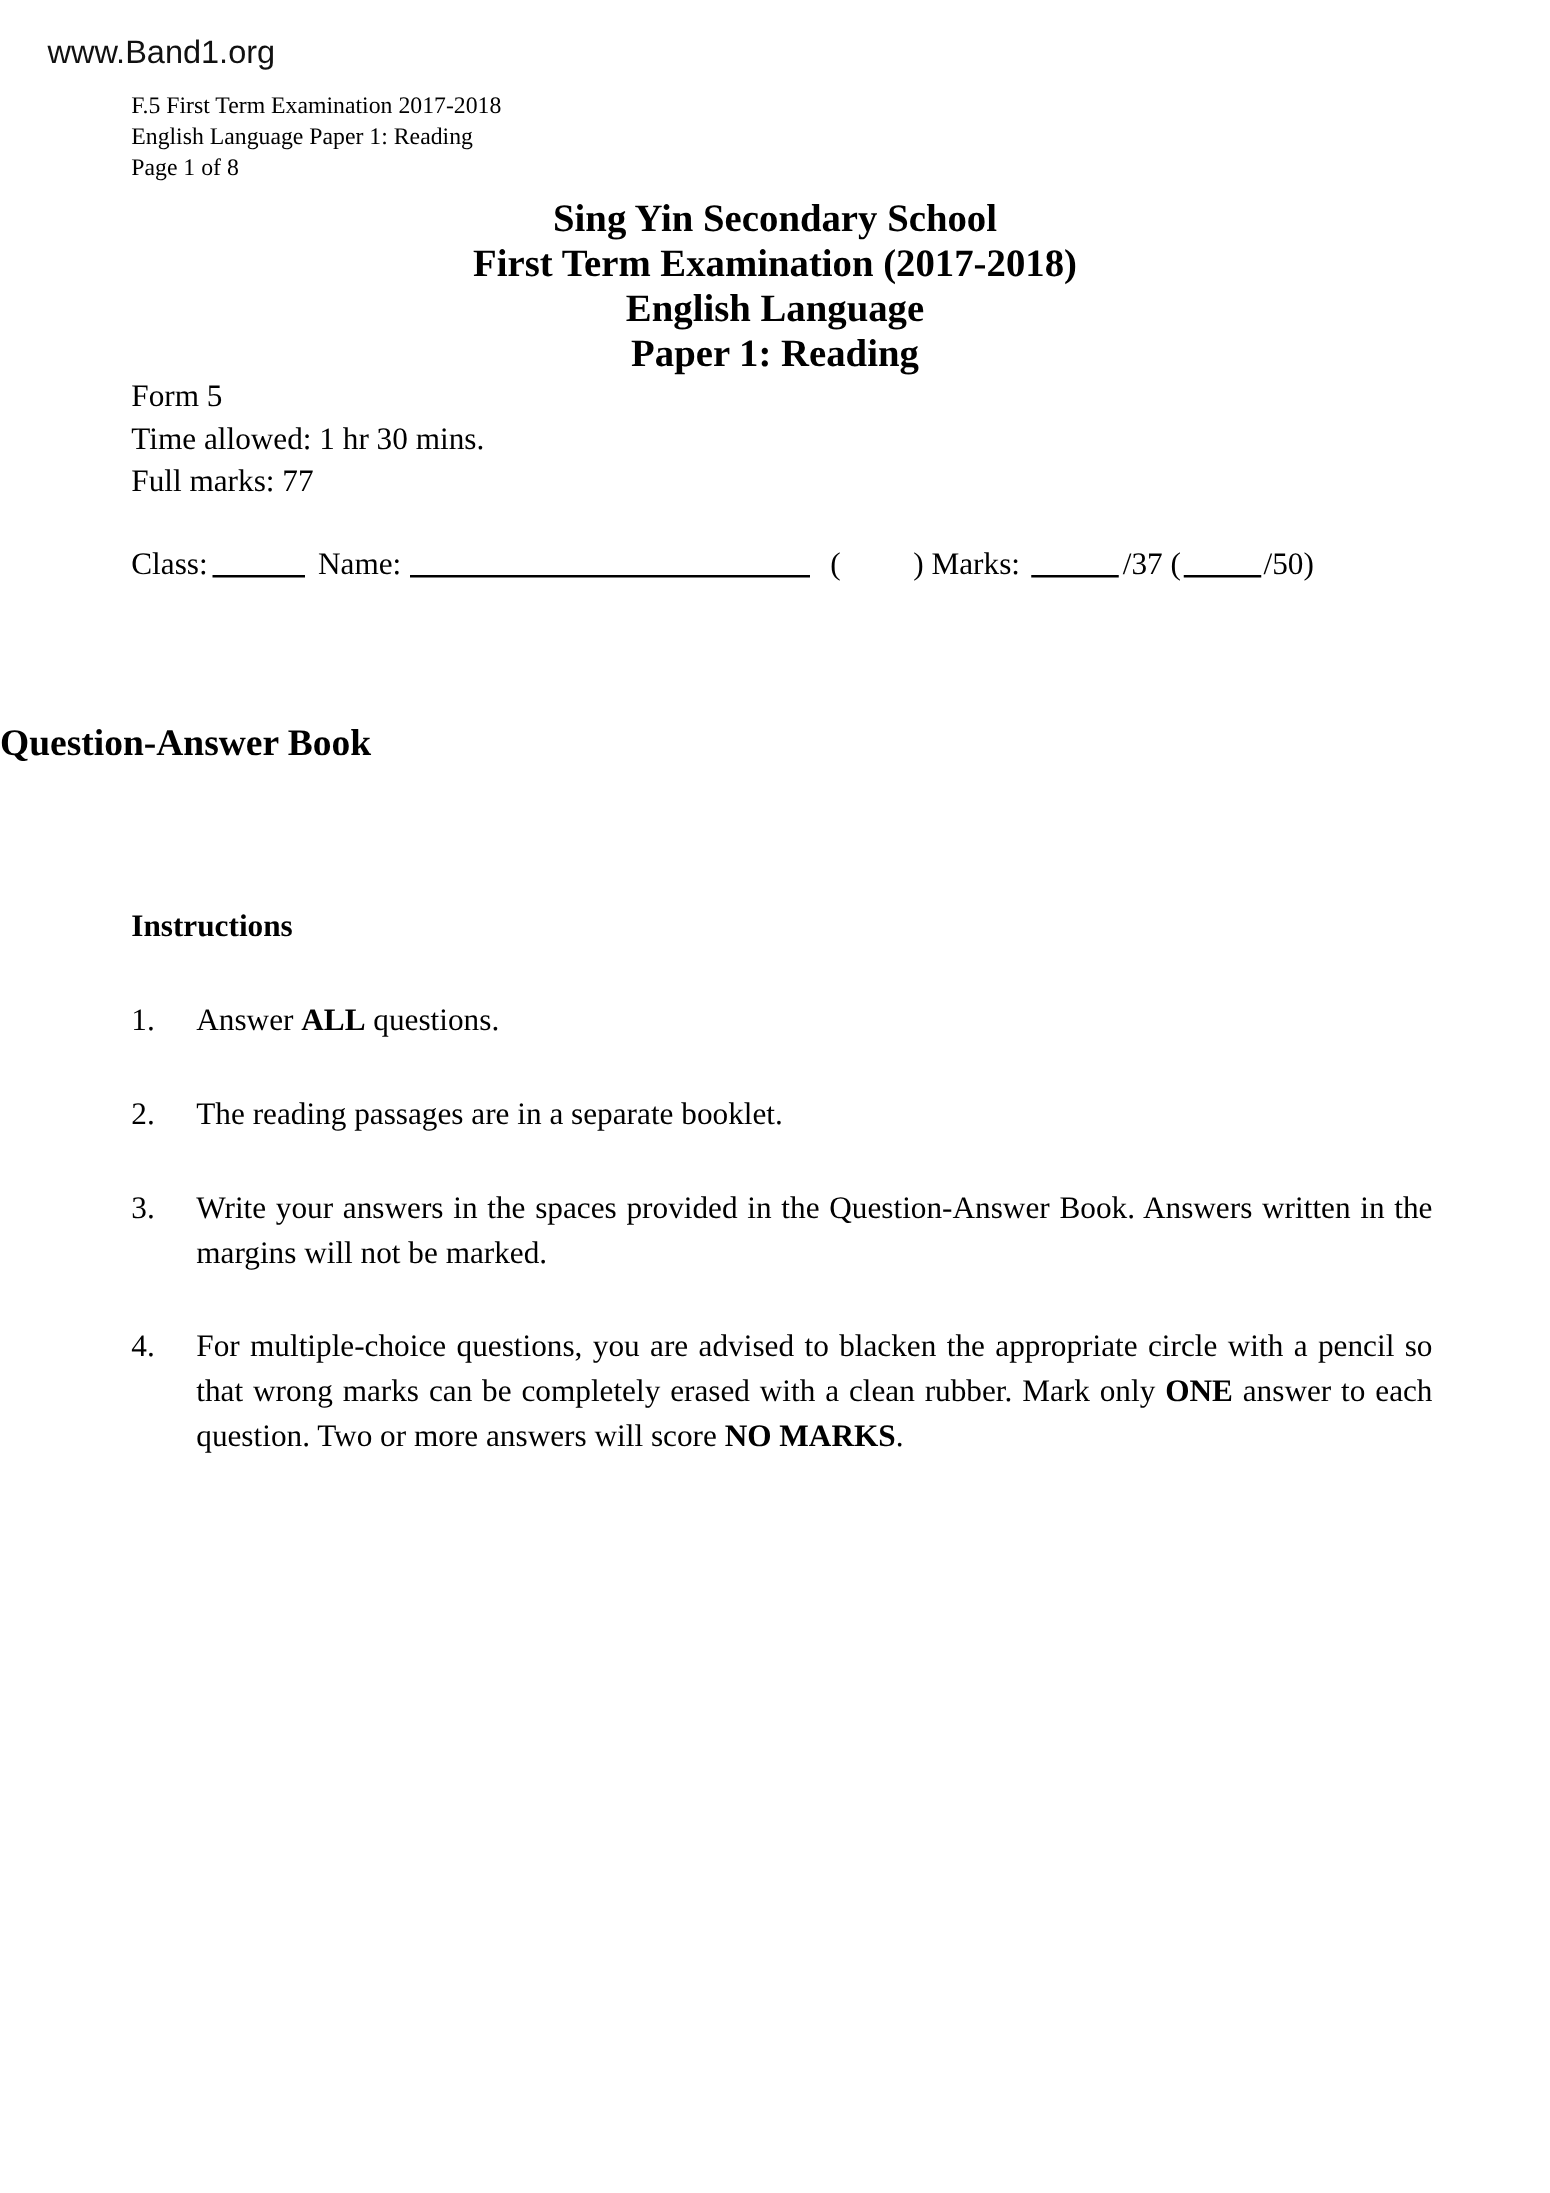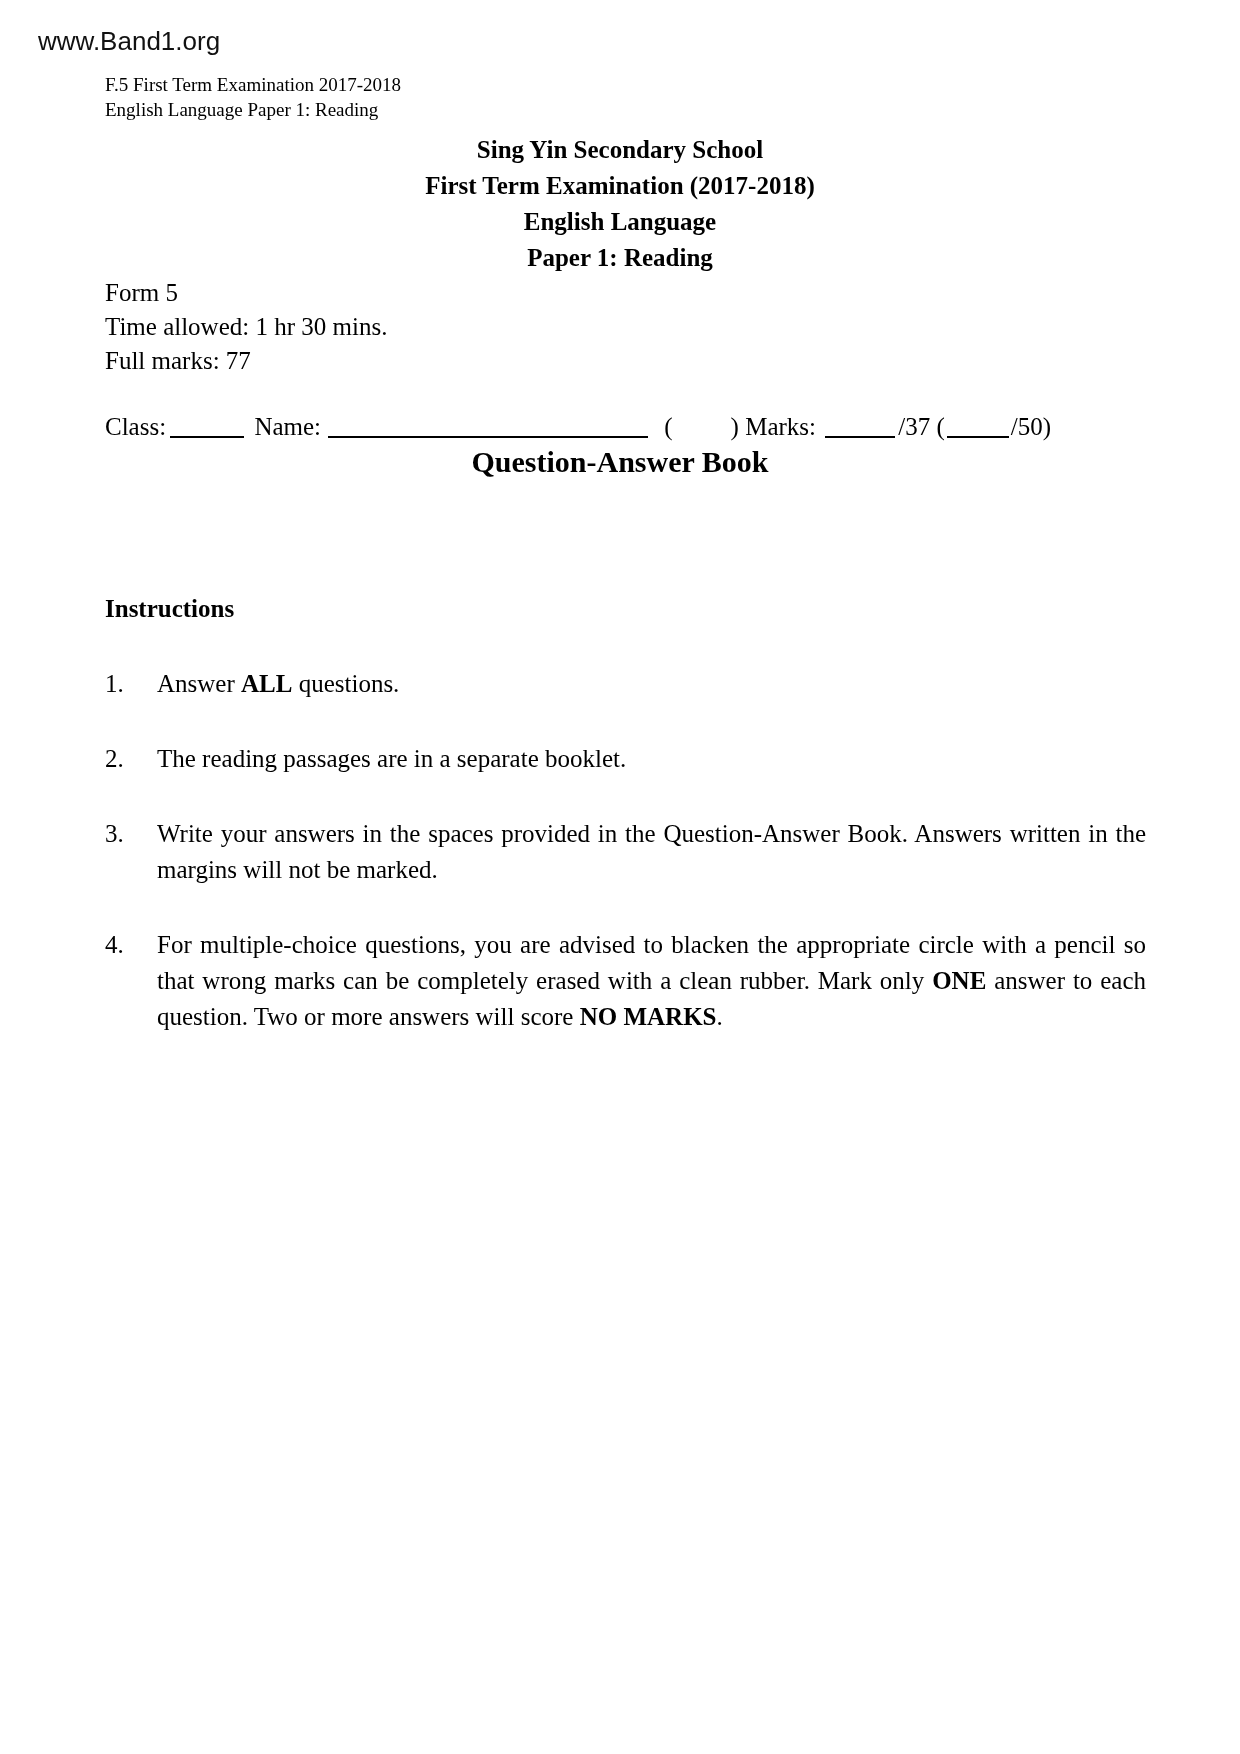--- a/index.html
+++ b/index.html
@@ -32,21 +32,21 @@
     flex-direction: column;
   }
   .header-left  { flex: 1 1 0; text-align: left; }
   .header-center{ flex: 0 0 auto; text-align: center; }
   .header-right { flex: 1 1 0; text-align: right; }
 
   .title-block {
     margin-top: 10px;
     text-align: center;
     font-weight: bold;
-    font-size: 25px;
+    font-size: 31px;
     line-height: 36px;
   }
 
   .info-row {
     display: flex;
     justify-content: space-between;
     padding: 0 68px 0 105px;
     line-height: 34px;
     flex-direction: column;
   }
@@ -67,21 +67,21 @@
     border-bottom: 2px solid #000000;
     transform: translateY(3px);
   }
   .blank-class { width: 74px; margin: 0 4px; }
   .blank-name  { width: 320px; margin-left: 7px; margin-right: 10px; }
   .blank-marks { width: 70px; margin: 0 3px; }
   .blank-part  { width: 62px; margin: 0 2px; }
   .paren-gap   { display: inline-block; width: 58px; }
 
   .qab-title {
-    text-align: center;
+    margin-top: 108px;
     font-weight: bold;
     font-size: 30px;
     line-height: 36px;
   }
 
   .instructions-heading {
     margin-top: 112px;
     padding: 0 105px;
     font-weight: bold;
     font-size: 25px;
@@ -110,20 +110,21 @@
 </head>
 <body>
 
 <div class="page">
 
   <div class="watermark">www.Band1.org</div>
 
   <div class="header-row">
     <div class="header-left">F.5 First Term Examination 2017-2018</div>
     <div class="header-center">English Language Paper 1: Reading</div>
+    <div class="header-right">Page 1 of 8</div>
   </div>
 
   <div class="title-block">
     <div>Sing Yin Secondary School</div>
     <div>First Term Examination (2017-2018)</div>
     <div>English Language</div>
     <div>Paper 1: Reading</div>
   </div>
 
   <div class="info-row">

